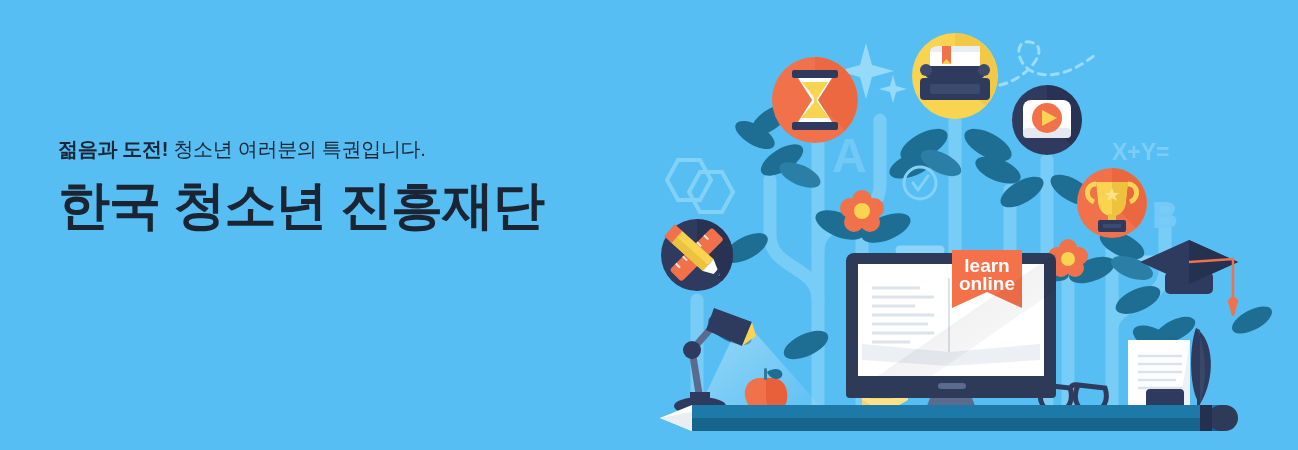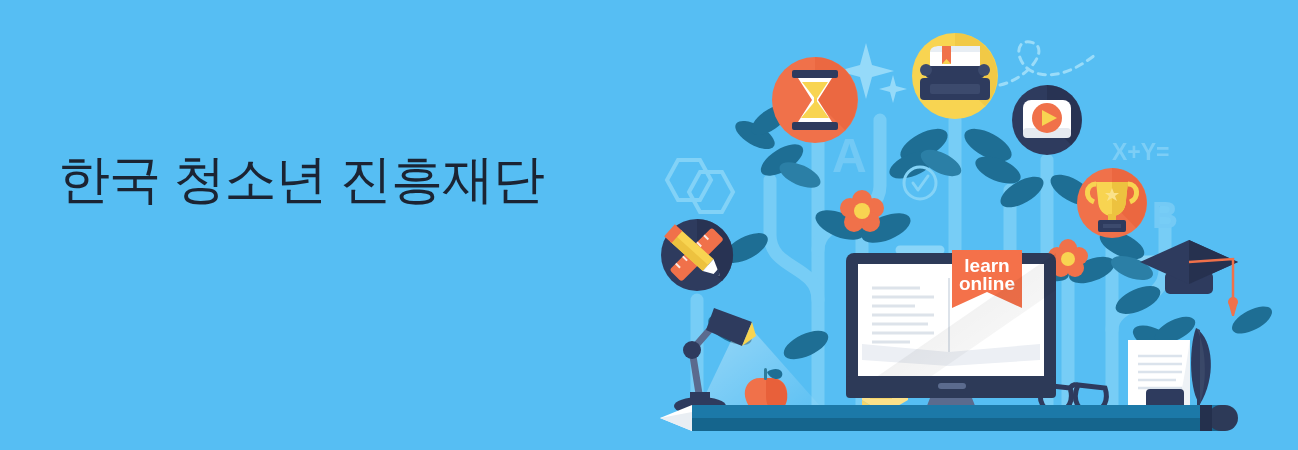--- a/index.html
+++ b/index.html
@@ -17,21 +17,21 @@
     position:absolute;left:58px;top:136px;width:520px;z-index:40;
   }
   #kicker{
     font-size:20px;line-height:26px;color:#1c2536;white-space:nowrap;
     letter-spacing:-0.3px;
   }
   #kicker .strong{font-weight:700;}
   #kicker .light{font-weight:400;}
   #headline{
     margin-top:12px;
-    font-size:52px;line-height:62px;font-weight:400;color:#1b2433;
+    font-size:52px;line-height:62px;font-weight:700;color:#1b2433;
     letter-spacing:-1px;white-space:nowrap;
   }
   
   #illustration{
     position:absolute;left:0;top:0;width:1298px;height:450px;z-index:10;
   }
   #illustration svg{display:block;}
   .lbl{font-family:"Liberation Sans",sans-serif;}
 </style>
 </head>
@@ -327,16 +327,20 @@
           <path d="M722 251 L728 255 L722 259 Z" fill="#2e3b5e"></path>
           <rect x="660" y="247" width="10" height="16" fill="#f0714a"></rect>
         </g>
       </g>
 
     </g>
   </svg>
   </div>
 
   <div id="text-block">
+    <div id="kicker">
+      <span class="strong">젊음과 도전!</span>
+      <span class="light">청소년 여러분의 특권입니다.</span>
+    </div>
     <div id="headline">한국 청소년 진흥재단</div>
   </div>
 
 </div>
 
 </body></html>

